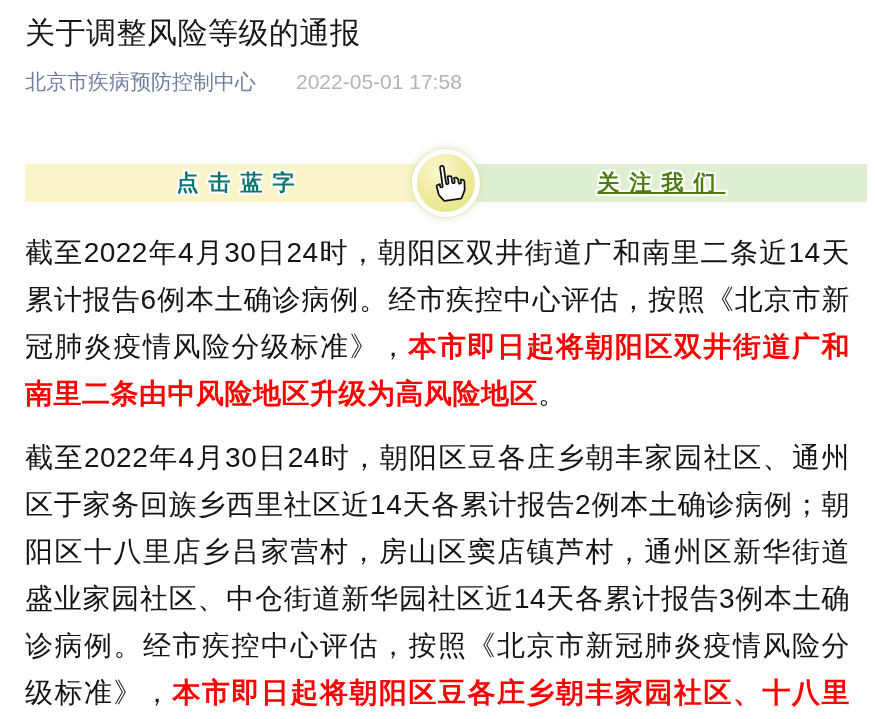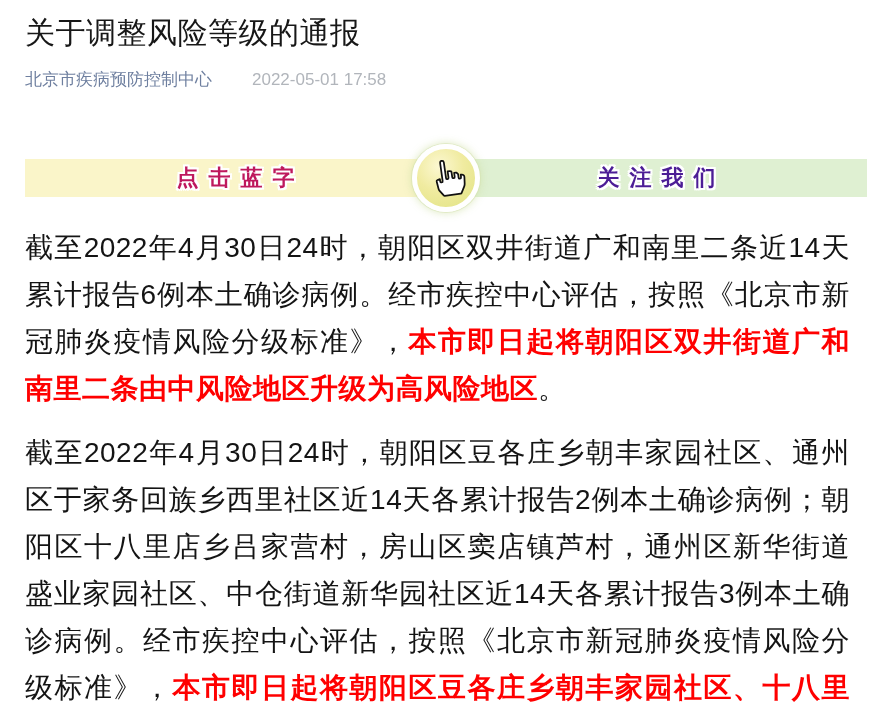--- a/index.html
+++ b/index.html
@@ -7,21 +7,21 @@
     width:875px;height:719px;overflow:hidden;
     font-family:"Liberation Sans","DejaVu Sans",sans-serif;
     -webkit-font-smoothing:antialiased;
   }
   .page{position:relative;width:100%;height:100%;box-sizing:border-box;padding:14px 25px 0 25px;}
 
   
   .title{
     margin:0;font-size:30px;line-height:1.25;font-weight:normal;color:#171717;letter-spacing:0.5px;
   }
-  .meta{margin-top:16px;font-size:17px;display:flex;align-items:baseline;gap:16px;}
+  .meta{margin-top:16px;font-size:21px;display:flex;align-items:baseline;gap:16px;}
   .author{color:#6e7f9f;cursor:pointer;}
   .date{color:#b1b5bb;margin-left:24px;}
 
   
   .banner{
     position:relative;margin-top:68px;margin-right:-17px;height:38px;display:flex;
   }
   .banner-half{flex:1;display:flex;align-items:center;justify-content:center;}
   .banner-left{background:#faf5c9;}
   .banner-right{background:#dff0d2;}
@@ -57,24 +57,24 @@
 
   <h1 class="title">关于调整风险等级的通报</h1>
 
   <div class="meta">
     <span class="author">北京市疾病预防控制中心</span>
     <span class="date">2022-05-01 17:58</span>
   </div>
 
   <div class="banner">
     <div class="banner-half banner-left" style="background: rgb(250, 245, 201);">
-      <span class="banner-label" style="color: #be185d;">点击蓝字</span>
+      <span class="banner-label" style="color: #0f766e;">点击蓝字</span>
     </div>
     <div class="banner-half banner-right" style="background: rgb(223, 240, 210);">
-      <span class="banner-label" style="color: #4c1d95;">关注我们</span>
+      <span class="banner-label" style="color: #4d7c0f; text-decoration: underline;">关注我们</span>
     </div>
     <div class="hand-badge">
       <span>
         <svg viewBox="0 0 16 16" xmlns="http://www.w3.org/2000/svg">
           <path fill="#ffffff" stroke="#111111" stroke-width="0.7" stroke-linejoin="round" d="M6.75 1a.75.75 0 0 1 .75.75V8a.5.5 0 0 0 1 0V5.467l.086-.004c.317-.012.637-.008.816.027.134.027.294.096.448.182.077.042.15.147.15.314V8a.5.5 0 1 0 1 0V6.435l.106-.01c.316-.024.584-.01.708.04.118.046.3.207.486.43.081.096.15.19.2.259V8.5a.5.5 0 0 0 1 0v-1h.342a1 1 0 0 1 .995 1.1l-.271 2.715a2.5 2.5 0 0 1-.317.991l-1.395 2.442a.5.5 0 0 1-.434.252H6.035a.5.5 0 0 1-.416-.223l-1.433-2.15a1.5 1.5 0 0 1-.243-.666l-.345-3.105a.5.5 0 0 1 .399-.546L5 8.11V9a.5.5 0 0 0 1 0V1.75A.75.75 0 0 1 6.75 1z"></path>
         </svg>
       </span>
     </div>
   </div>
 

